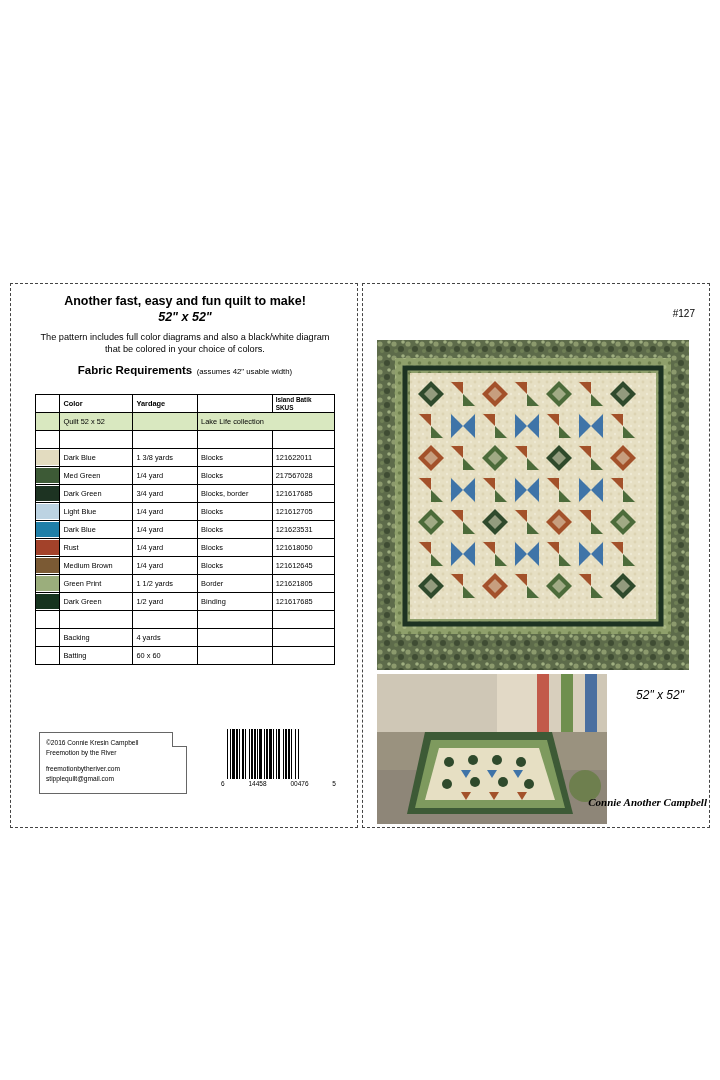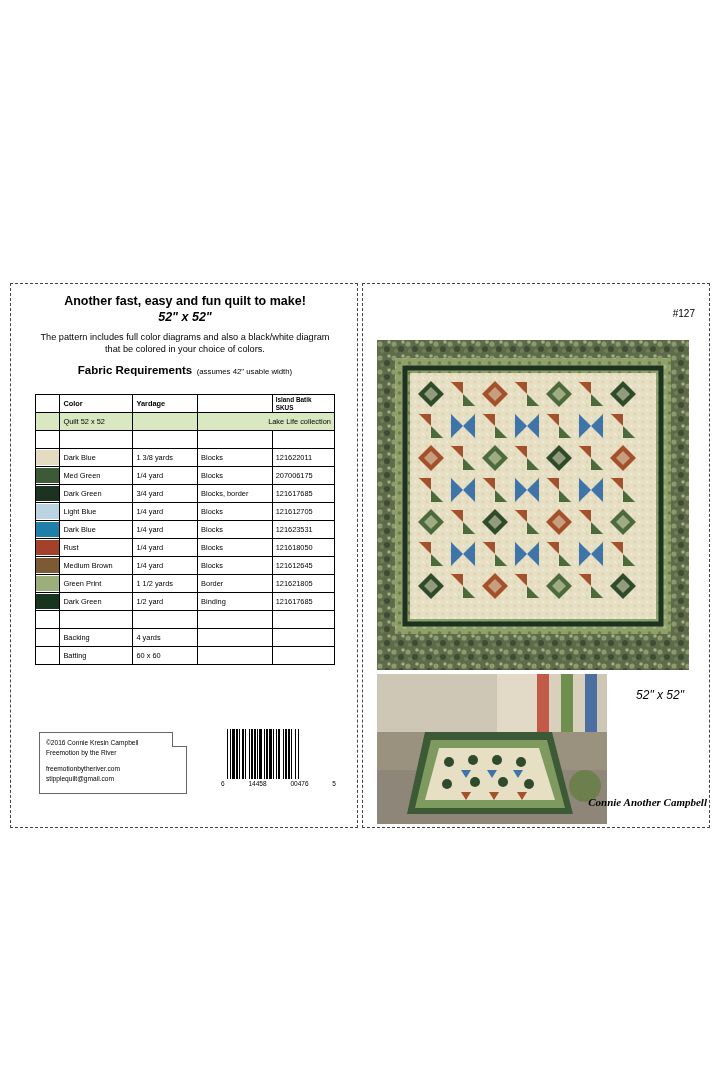--- a/index.html
+++ b/index.html
@@ -82,21 +82,21 @@
               <th class="c-sw"></th>
               <th class="c-color">Color</th>
               <th class="c-yard">Yardage</th>
               <th class="c-use"></th>
               <th class="c-sku" style="font-size:6.4px;line-height:7.6px;">Island Batik<br>SKUS</th>
             </tr>
             <tr class="rowgreen">
               <td class="c-sw"></td>
               <td>Quilt 52 x 52</td>
               <td class="mid"></td>
-              <td class="mid" colspan="2" style="text-align:right;">Lake Life collection</td>
+              <td class="mid" colspan="2" style="text-align:left;">Lake Life collection</td>
             </tr>
             <tr class="blankrow">
               <td class="bb"></td>
               <td class="bb"></td>
               <td class="bb"></td>
               <td class="bb"></td>
               <td class="bb"></td>
             </tr>
             <tr>
               <td class="c-sw">
@@ -107,21 +107,21 @@
               <td>Blocks</td>
               <td>121622011</td>
             </tr>
             <tr>
               <td class="c-sw">
                 <span class="swatch" style="background:#3d5a36"></span>
               </td>
               <td>Med Green</td>
               <td>1/4 yard</td>
               <td>Blocks</td>
-              <td>207006175</td>
+              <td>217567028</td>
             </tr>
             <tr>
               <td class="c-sw">
                 <span class="swatch" style="background:#1d3322"></span>
               </td>
               <td>Dark Green</td>
               <td>3/4 yard</td>
               <td>Blocks, border</td>
               <td>121617685</td>
             </tr>

